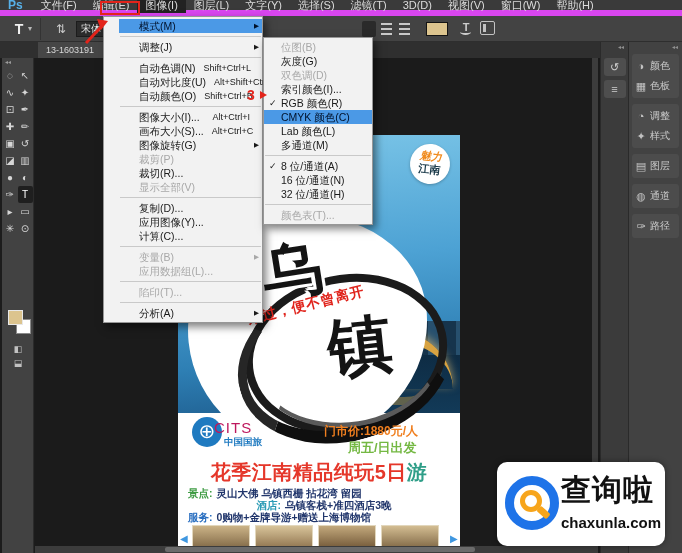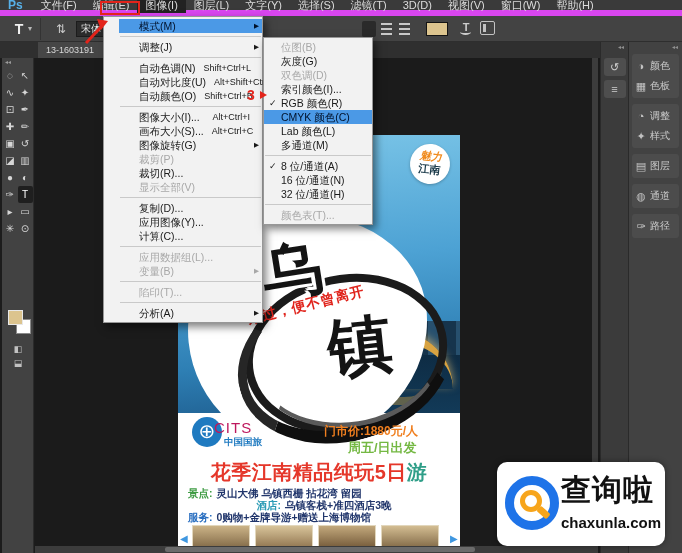--- a/index.html
+++ b/index.html
@@ -384,25 +384,25 @@
       <span class="lbl">复制(D)...</span>
     </div>
     <div class="mi">
       <span class="lbl">应用图像(Y)...</span>
     </div>
     <div class="mi">
       <span class="lbl">计算(C)...</span>
     </div>
     <div class="msep"></div>
     <div class="mi dis">
-      <span class="lbl">应用数据组(L)...</span>
-    </div>
-    <div class="mi dis">
       <span class="lbl">变量(B)</span>
       <span class="arr">▶</span>
+    </div>
+    <div class="mi dis">
+      <span class="lbl">应用数据组(L)...</span>
     </div>
     <div class="msep"></div>
     <div class="mi dis">
       <span class="lbl">陷印(T)...</span>
     </div>
     <div class="msep"></div>
     <div class="mi">
       <span class="lbl">分析(A)</span>
       <span class="arr">▶</span>
     </div>

